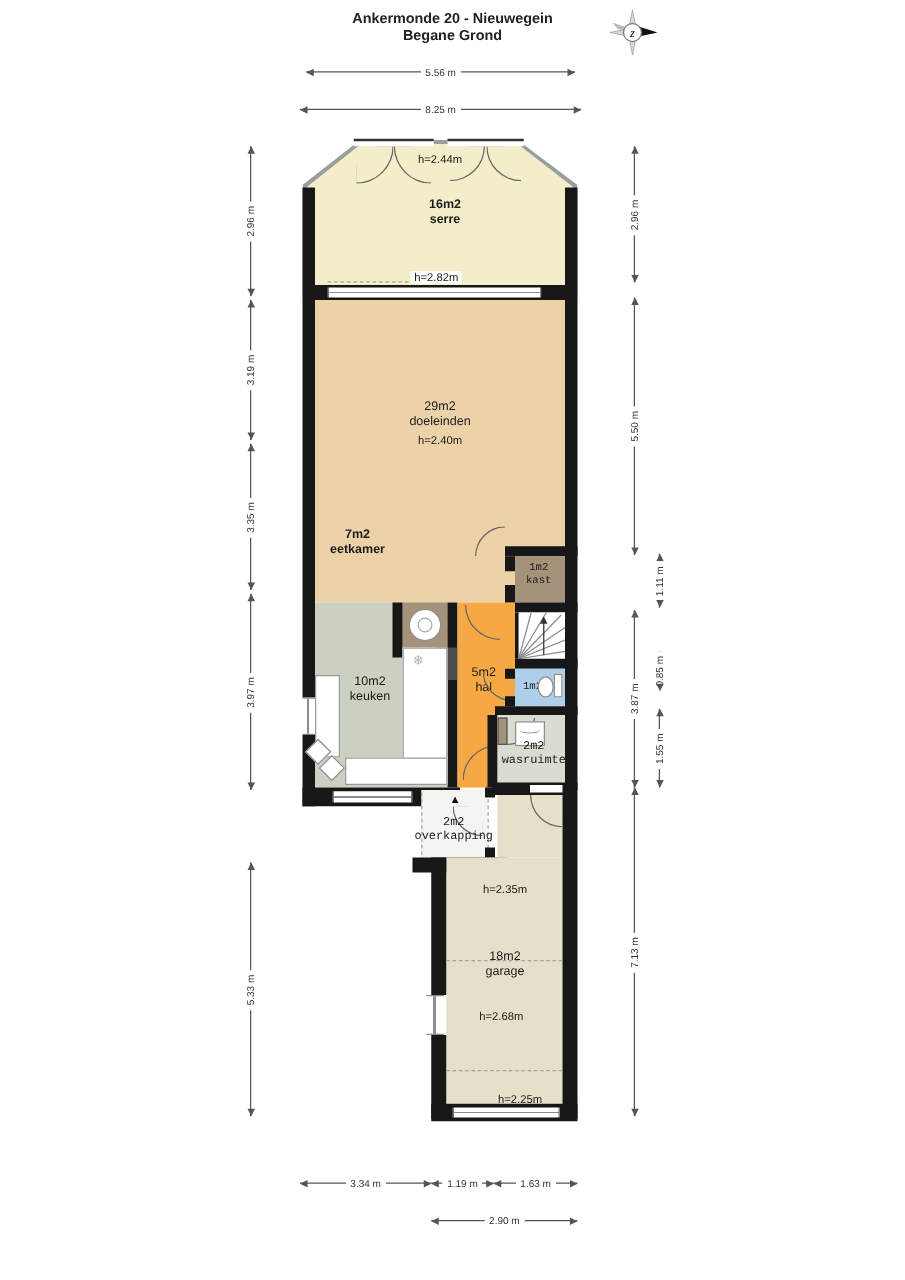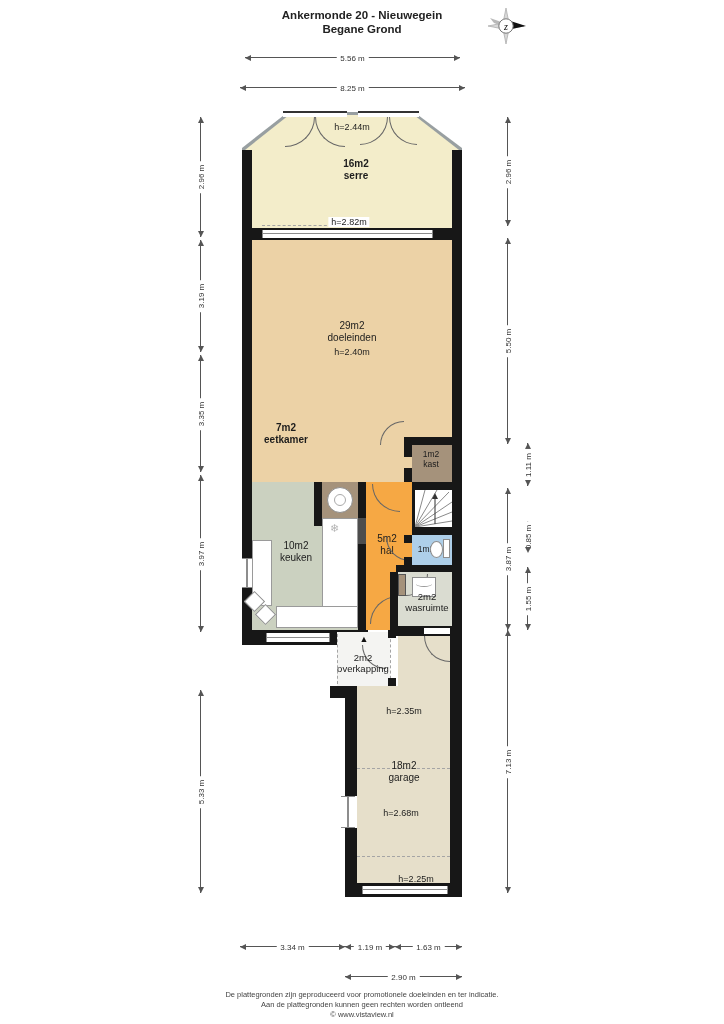--- a/index.html
+++ b/index.html
@@ -24,21 +24,21 @@
   .dim.h:before{left:0;border-right:6px solid #555;}
   .dim.h:after{right:0;border-left:6px solid #555;}
   .dim.v{border-left:1px solid #555;width:0;}
   .dim.v:before,.dim.v:after{content:"";position:absolute;left:-3.5px;border-left:3px solid transparent;border-right:3px solid transparent;}
   .dim.v:before{top:0;border-bottom:6px solid #555;}
   .dim.v:after{bottom:0;border-top:6px solid #555;}
   .dim.h .lab{position:absolute;left:50%;top:0;transform:translate(-50%,-50%);background:#fff;padding:0 4px;white-space:nowrap;}
   .dim.v .lab{position:absolute;top:50%;left:0;transform:translate(-50%,-50%) rotate(-90deg);background:#fff;padding:0 4px;white-space:nowrap;}
   
   .rlab{position:absolute;transform:translateX(-50%);text-align:center;font-size:10px;line-height:1.18;white-space:nowrap;color:#1c1c1c;}
-  .rlab.small{font-size:8.5px;}
+  .rlab.small{font-size:8.5px;font-family:Liberation Mono, monospace;}
   .hlab{position:absolute;transform:translateX(-50%);font-size:9px;white-space:nowrap;color:#1c1c1c;background:transparent;text-align:right;}
   .dash-v{position:absolute;border-left:1px dashed #a5a5a5;width:0;}
   .dash-h{position:absolute;border-top:1px dashed #a5a5a5;height:0;}
   .counter{position:absolute;background:#fff;border:1px solid #9a9a9a;box-sizing:border-box;}
   .fixture{position:absolute;background:#fff;border:1px solid #8e8e8e;box-sizing:border-box;}
   .title{position:absolute;left:0;top:8px;width:724px;text-align:center;font-weight:bold;font-size:11.5px;line-height:1.25;}
   .footer{position:absolute;left:0;width:724px;text-align:center;font-size:7.5px;color:#444;line-height:1.3;}
   .glass{position:absolute;}
 </style>
 </head>
@@ -266,19 +266,14 @@
   <div class="dim h" style="left:345px;top:946px;width:50px;">
       <span class="lab">1.19 m</span>
     </div>
   <div class="dim h" style="left:395px;top:946px;width:67px;">
       <span class="lab">1.63 m</span>
     </div>
   <div class="dim h" style="left:345px;top:976px;width:117px;">
       <span class="lab">2.90 m</span>
     </div>
 
-  <div class="footer" style="top:990px;">
-    <div>De plattegronden zijn geproduceerd voor promotionele doeleinden en ter indicatie.</div>
-    <div>Aan de plattegronden kunnen geen rechten worden ontleend</div>
-    <div>© www.vistaview.nl</div>
-  </div>
 
 </div>
 
 </body></html>

